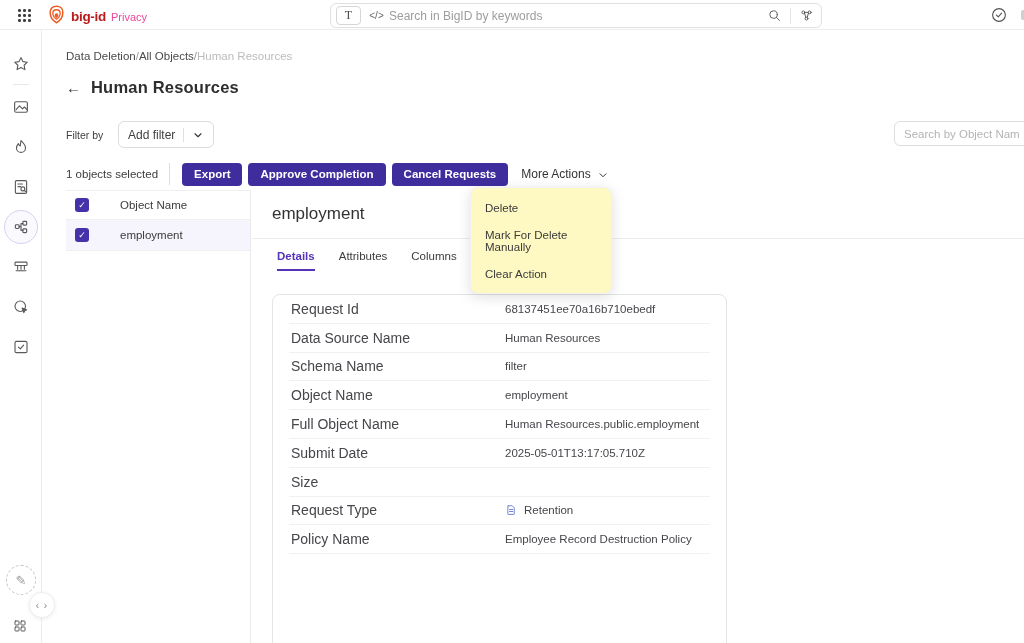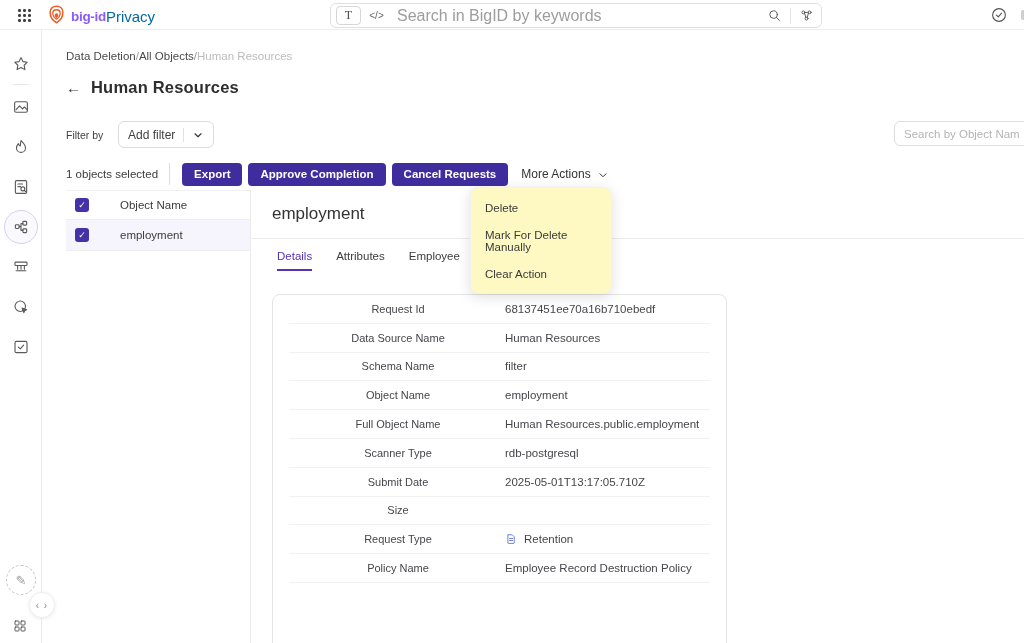--- a/index.html
+++ b/index.html
@@ -6,33 +6,33 @@
   html,body { width:1024px; height:643px; overflow:hidden; }
   body { font-family:"Liberation Sans", sans-serif; background:#fff; color:#3c3c3c; position:relative; }
 
   
   .topbar { position:absolute; top:0; left:0; right:0; height:30px; background:#fff;
             border-bottom:1px solid #ededed; z-index:30; }
   .apps-grid { position:absolute; left:18px; top:9px; width:13px; height:13px;
                display:grid; grid-template-columns:repeat(3,1fr); gap:2.5px; cursor:pointer; }
   .apps-grid i { width:2.5px; height:2.5px; background:#3f3f3f; border-radius:50%; }
   .logo-wrap { position:absolute; left:46px; top:4px; display:flex; align-items:center; }
-  .brand-text { font-size:13.5px; font-weight:800; color:#8b5cf6; letter-spacing:-0.3px; margin-left:4px; }
-  .product-text { font-size:15px; color:#0369a1; }
+  .brand-text { font-size:13.5px; font-weight:800; color:#b91c1c; letter-spacing:-0.3px; margin-left:4px; }
+  .product-text { font-size:11px; color:#ec4899; margin-left:5px; }
 
   .global-search { position:absolute; left:330px; top:3px; width:492px; height:25px;
                    border:1px solid #e0e0e0; border-radius:6px; background:#fff;
                    display:flex; align-items:center; }
   .toggle-t { margin-left:5px; width:25px; height:19px; border:1px solid #d6d6d6; border-radius:4px;
               background:#fff; display:flex; align-items:center; justify-content:center;
               font-size:12px; color:#4a4a4a; font-family:"Liberation Serif", serif; cursor:pointer; }
   .toggle-code { margin-left:3px; width:25px; height:19px; display:flex; align-items:center;
                  justify-content:center; font-size:10px; color:#6a6a6a; cursor:pointer; }
-  .global-search input { flex:1; border:none; outline:none; font-size:16px; color:#555;
-                         margin-left:8px; font-family:"Liberation Sans", sans-serif; background:transparent; }
+  .global-search input { flex:1; border:none; outline:none; font-size:12px; color:#555;
+                         font-family:"Liberation Sans", sans-serif; background:transparent; }
   .global-search input::placeholder { color:#9d9d9d; }
   .gs-divider { width:1px; height:16px; background:#e4e4e4; margin:0 8px; }
   .icon-btn { display:flex; align-items:center; justify-content:center; cursor:pointer; }
   .topbar-check { position:absolute; right:16px; top:6px; }
   .edge-sliver { position:absolute; right:0; top:10px; width:3px; height:10px; background:#cfcfcf; border-radius:2px 0 0 2px; }
 
   
   .sidebar { position:absolute; top:30px; left:0; bottom:0; width:42px; background:#fff;
              border-right:1px solid #ececec; z-index:25; }
   .side-ic { position:absolute; left:12px; width:18px; height:18px; cursor:pointer; }
@@ -89,28 +89,28 @@
   .t-row.selected { background:#f6f4fd; }
   .cbx { width:14px; height:14px; background:#4632a8; border-radius:3px; margin-left:9px;
          display:flex; align-items:center; justify-content:center; color:#fff; font-size:9px; cursor:pointer; }
   .t-label { font-size:11.5px; color:#3c3c3c; margin-left:31px; }
 
   .detail-panel { position:absolute; left:210px; right:0; top:0; bottom:0; }
   .detail-title { position:absolute; left:20px; top:14px; font-size:17px; font-weight:500; color:#333; }
   .detail-divider { position:absolute; left:0; right:0; top:48px; height:1px; background:#ececec; }
   .tabs { position:absolute; left:25px; top:60px; display:flex; gap:24px; }
   .tab { font-size:11.5px; color:#3c3c3c; padding-bottom:7px; cursor:pointer; }
-  .tab.active { color:#5633b6; font-weight:400; border-bottom:2.5px solid #5633b6; }
+  .tab.active { color:#5633b6; font-weight:700; border-bottom:2.5px solid #5633b6; }
 
   .card { position:absolute; left:20px; top:104px; width:455px; height:420px;
           border:1px solid #e4e4e4; border-radius:8px; background:#fff; }
   .card-title { font-size:14.5px; font-weight:600; color:#333; padding:15px 18px 10px 17px; }
   .rows { margin:0 16px; }
   .d-row { height:28.8px; display:flex; align-items:center; border-bottom:1px solid #f1f1f3; padding:0 2px; }
-  .d-label { width:214px; font-size:11px; color:#46464b; flex:none;text-align:center; }
+  .d-label { width:214px; font-size:14px; color:#46464b; flex:none; }
   .d-value { font-size:11.5px; color:#46464b; display:flex; align-items:center; gap:7px; }
 
   .dropdown { position:absolute; left:428px; top:157px; width:142px; background:#fef9c3;
               border:1px solid #f1f1f1; border-radius:8px; padding:6px 0;
               box-shadow:0 3px 14px rgba(0,0,0,.13); z-index:40; }
   .dd-item { font-size:11.5px; color:#3a3a3a; padding:7.5px 14px; cursor:pointer; }
 
   svg.stroke { fill:none; stroke:#5a5a5a; stroke-width:1.5; stroke-linecap:round; stroke-linejoin:round; }
 </style>
 </head>
@@ -305,21 +305,21 @@
       </div>
     </section>
 
     <section class="detail-panel">
       <h2 class="detail-title">employment</h2>
       <div class="detail-divider"></div>
 
       <div class="tabs">
         <span class="tab active">Details</span>
         <span class="tab">Attributes</span>
-        <span class="tab">Employee</span>
+        <span class="tab">Columns</span>
         <span class="tab">Pr</span>
       </div>
 
       <div class="card">
         <div class="rows">
           <div class="d-row">
             <span class="d-label">Request Id</span>
             <span class="d-value">68137451ee70a16b710ebedf</span>
           </div>
           <div class="d-row">
@@ -330,24 +330,20 @@
             <span class="d-label">Schema Name</span>
             <span class="d-value">filter</span>
           </div>
           <div class="d-row">
             <span class="d-label">Object Name</span>
             <span class="d-value">employment</span>
           </div>
           <div class="d-row">
             <span class="d-label">Full Object Name</span>
             <span class="d-value">Human Resources.public.employment</span>
-          </div>
-          <div class="d-row">
-            <span class="d-label">Scanner Type</span>
-            <span class="d-value">rdb-postgresql</span>
           </div>
           <div class="d-row">
             <span class="d-label">Submit Date</span>
             <span class="d-value">2025-05-01T13:17:05.710Z</span>
           </div>
           <div class="d-row">
             <span class="d-label">Size</span>
             <span class="d-value"></span>
           </div>
           <div class="d-row">

